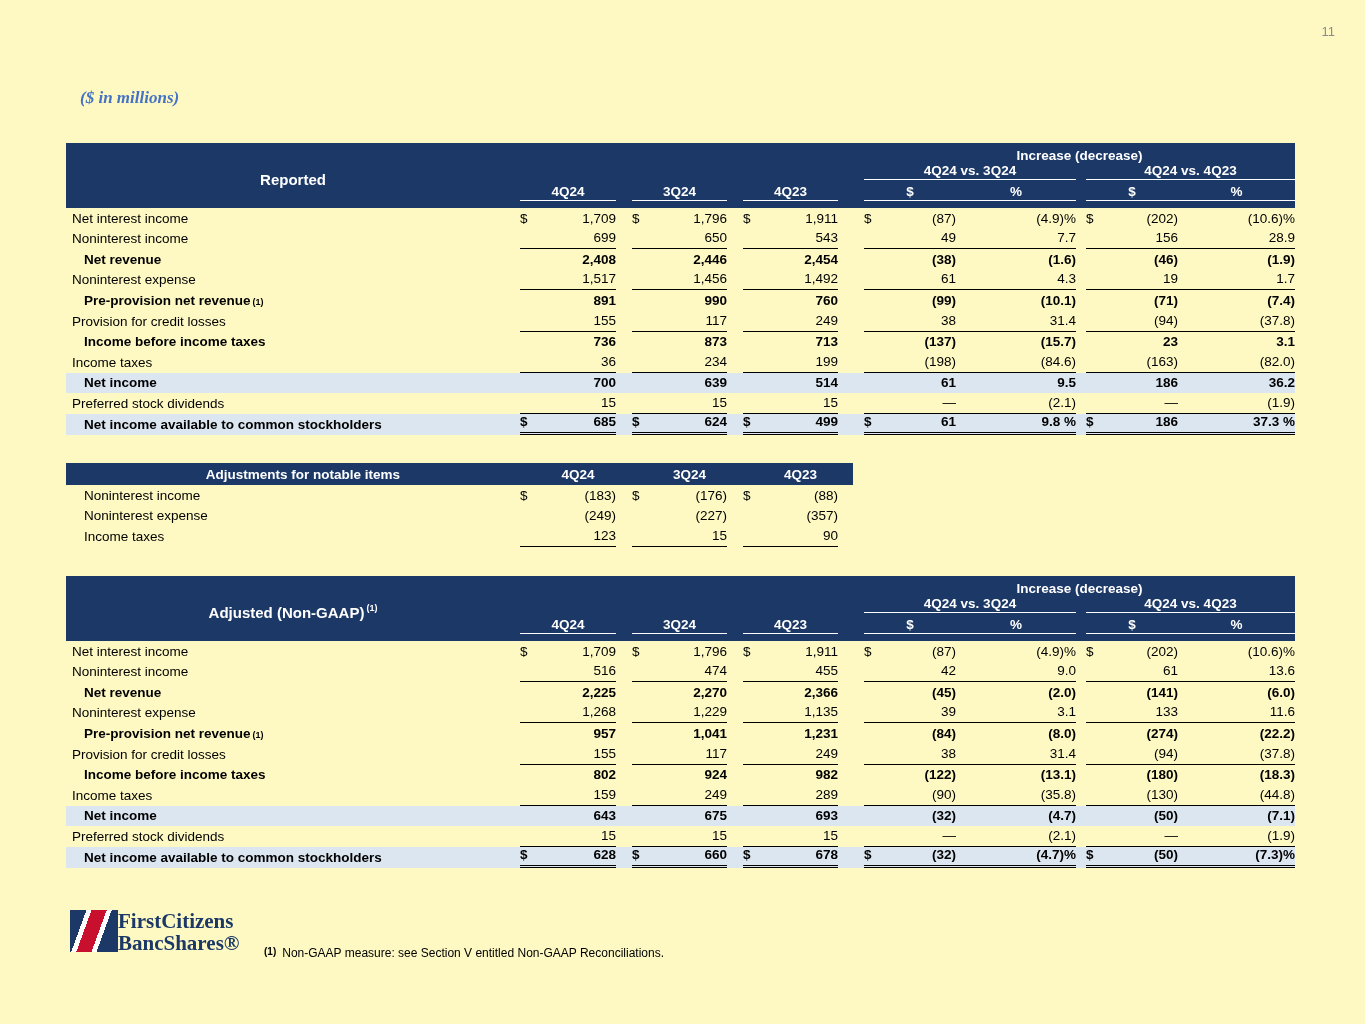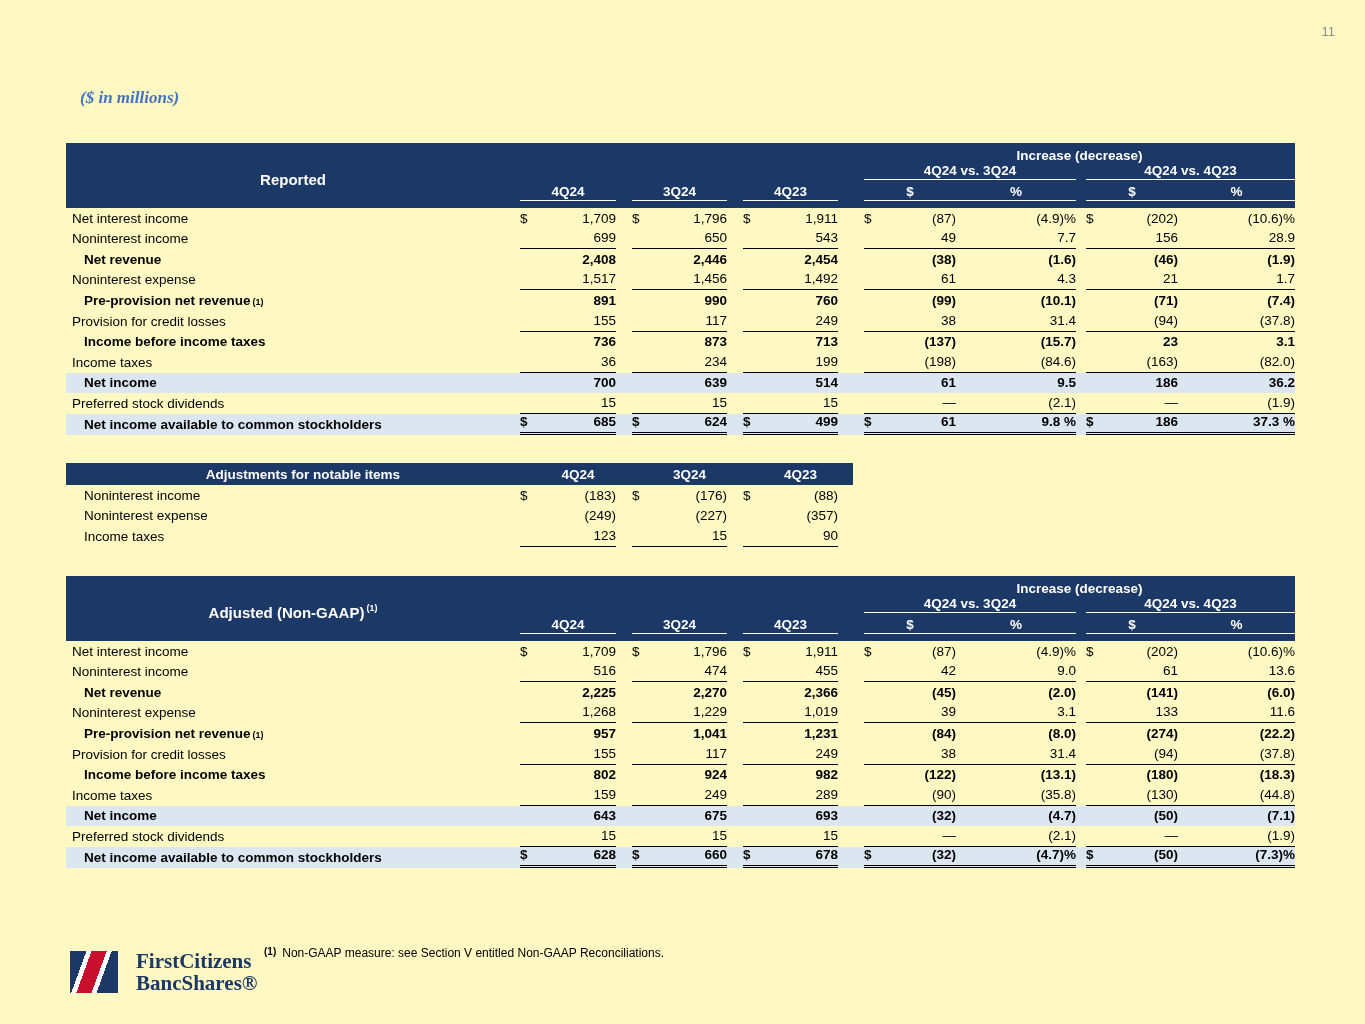--- a/index.html
+++ b/index.html
@@ -41,21 +41,21 @@
   .cellq .sgn { width:12px; text-align:left; }
   .cellq .val { flex:1; text-align:right; }
   .pairc { display:flex; align-items:flex-end; padding-bottom:3px; }
   .pairc .sgn { width:14px; text-align:left; }
   .pairc .pv { width:78px; text-align:right; }
   .pairc .pp { flex:1; text-align:right; }
   .u { border-bottom:1px solid #000; }
   .uu { border-bottom:3px double #000; }
   sup.fnref { font-size:9px; vertical-align:top; position:relative; top:-1px; margin-left:2px; }
 
-  .logo { position:absolute; left:70px; top:950px; display:flex; align-items:center; gap:18px; }
+  .logo { position:absolute; left:70px; top:910px; display:flex; gap:0; }
   .logo-mark { width:48px; height:42px;
     background:linear-gradient(110deg, var(--navy,#1b3867) 0 26%, #fff 26% 34%, var(--red,#c8102e) 34% 58%, #fff 58% 66%, var(--navy,#1b3867) 66% 100%); }
   .logo-text { color:var(--navy,#1b3867); font-family:"Liberation Serif", serif; font-weight:bold; line-height:1.05; }
   .logo-l1 { font-size:21px; }
   .logo-l2 { font-size:21px; }
   .fnote { position:absolute; left:264px; top:946px; font-size:12px; }
   .fnote .mk { font-weight:bold; font-size:10px; vertical-align:top; margin-right:6px; }
 </style>
 </head>
 <body>
@@ -193,21 +193,21 @@
         </div>
         <div class="spc"></div>
         <div class="pairc u">
           <span class="sgn"></span>
           <span class="pv">61</span>
           <span class="pp">4.3</span>
         </div>
         <div class="spc"></div>
         <div class="pairc u">
           <span class="sgn"></span>
-          <span class="pv">21</span>
+          <span class="pv">19</span>
           <span class="pp">1.7</span>
         </div>
       </div>
       <div class="t-row row-big bold">
         <div class="lab ind">Pre-provision net revenue<sup class="fnref">(1)</sup></div>
         <div class="cellq">
           <span class="sgn"></span>
           <span class="val">891</span>
         </div>
         <div class="spc"></div>
@@ -585,21 +585,21 @@
           <span class="val">1,268</span>
         </div>
         <div class="spc"></div>
         <div class="cellq u">
           <span class="sgn"></span>
           <span class="val">1,229</span>
         </div>
         <div class="spc"></div>
         <div class="cellq u">
           <span class="sgn"></span>
-          <span class="val">1,019</span>
+          <span class="val">1,135</span>
         </div>
         <div class="spc"></div>
         <div class="pairc u">
           <span class="sgn"></span>
           <span class="pv">39</span>
           <span class="pp">3.1</span>
         </div>
         <div class="spc"></div>
         <div class="pairc u">
           <span class="sgn"></span>

